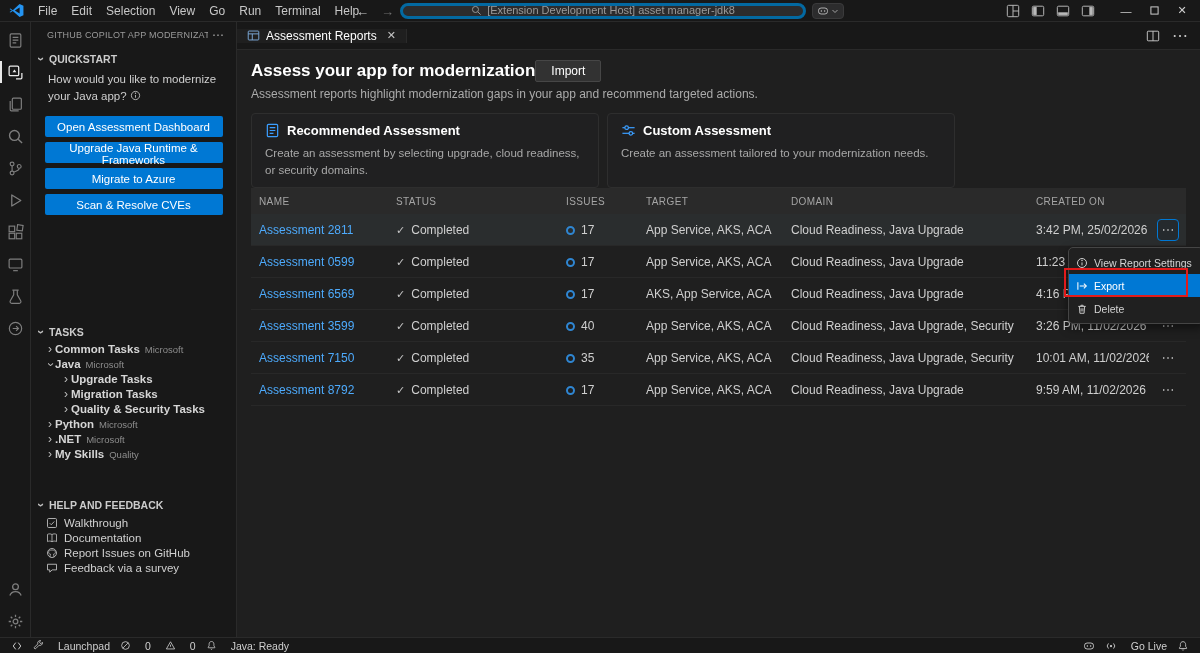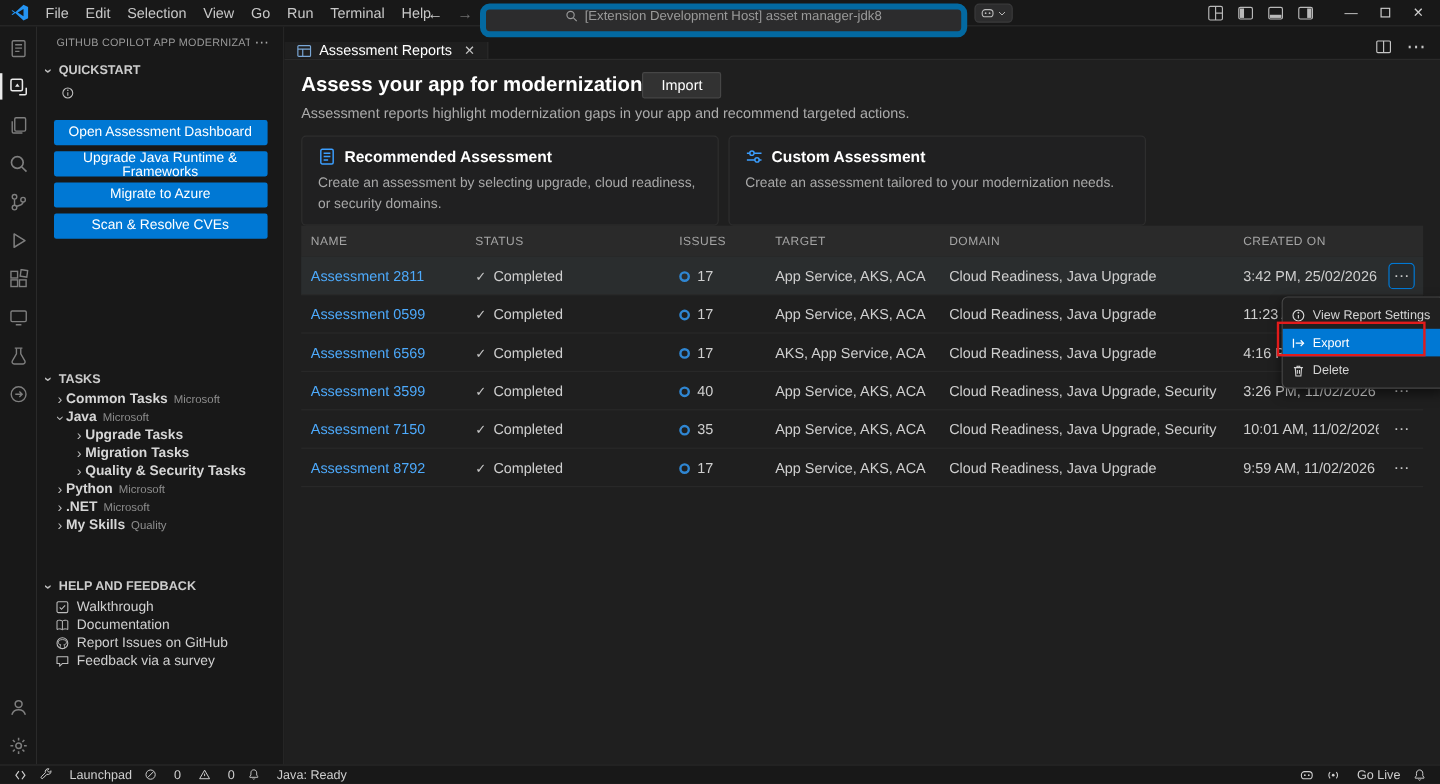--- a/index.html
+++ b/index.html
@@ -7,22 +7,22 @@
     font-family:"Liberation Sans",sans-serif;color:#ccc;-webkit-font-smoothing:antialiased}
   .app{position:relative;width:1200px;height:653px;display:flex;flex-direction:column}
 
   
   .titlebar{flex:0 0 22px;height:22px;background:#181818;border-bottom:1px solid #2a2a2a;
     display:flex;align-items:center;position:relative;z-index:5}
   .logo{width:15px;height:15px;margin:0 7px 0 9px;flex:0 0 auto}
   .menu{font-size:12px;color:#c8c8c8;padding:0 7px;line-height:22px;cursor:default;white-space:nowrap}
   .nav-arrows{position:absolute;left:356px;top:0;height:22px;display:flex;gap:12px;align-items:center;font-size:13px}
   .nav-arrows .fwd{color:#6e6e6e}
-  .searchbox{position:absolute;left:400px;top:3px;width:406px;height:28px;background:#2c2c2d;
-    border:5px solid #0369a1;border-radius:8px;display:flex;align-items:flex-start;justify-content:center;
+  .searchbox{position:absolute;left:400px;top:3px;width:406px;height:16px;background:#2c2c2d;
+    border:3px solid #0369a1;border-radius:8px;display:flex;align-items:flex-end;justify-content:center;
     gap:5px;color:#9a9a9a;font-size:11px;cursor:text}
   .copilot-chip{position:absolute;left:812px;top:3px;height:16px;padding:0 4px;display:flex;align-items:center;
     gap:2px;background:#2c2c2d;border:1px solid #3a3a3b;border-radius:4px;color:#bdbdbd}
   .tb-right{margin-left:auto;display:flex;align-items:center;gap:11px;color:#b9b9b9;padding-right:4px}
   .win-btns{display:flex;margin-left:6px}
   .win-btn{width:28px;height:22px;display:flex;align-items:center;justify-content:center;font-size:11px;color:#cfcfcf}
 
   
   .workbench{flex:1;display:flex;min-height:0}
 
@@ -55,21 +55,21 @@
   .tree-item .chev{align-self:center}
   .tree-label{color:#d6d6d6;font-weight:bold;font-size:11.5px}
   .tree-item.lvl1 .tree-label{font-weight:bold}
   .tree-badge{color:#8d8d8d;font-size:9.5px;margin-left:5px}
   .help-section{margin-top:32px}
   .help-item{display:flex;align-items:center;gap:6px;height:15px;padding-left:15px;color:#d0d0d0;cursor:pointer}
   .help-item svg{color:#bdbdbd;flex:0 0 auto}
 
   
   .editor{flex:1;display:flex;flex-direction:column;background:#1f1f1f;min-width:0}
-  .tabs{flex:0 0 28px;height:28px;background:#181818;display:flex;align-items:flex-end;border-bottom:1px solid #2a2a2a}
+  .tabs{flex:0 0 28px;height:28px;background:#181818;display:flex;align-items:center;border-bottom:1px solid #2a2a2a}
   .tab{display:flex;align-items:center;gap:6px;padding:0 10px;background:#1f1f1f;border-right:1px solid #2a2a2a;
     font-size:12px;color:#fff;cursor:pointer}
   .tab-close{color:#c5c5c5;font-size:11px;margin-left:4px;cursor:pointer}
   .tabs-right{margin-left:auto;display:flex;align-items:center;gap:12px;padding-right:12px;color:#c5c5c5}
 
   .content{flex:1;padding:10px 14px 0;overflow:hidden}
   .head-row{display:flex;align-items:center;}
   .page-title{font-size:17px;font-weight:bold;color:#fff}
   .import-btn{background:#323232;border:1px solid #464646;color:#fff;font-size:12px;font-family:inherit;
     padding:3px 15px;border-radius:2px;cursor:pointer}
@@ -268,21 +268,21 @@
       <div class="sb-header">
         <div class="sb-title">GITHUB COPILOT APP MODERNIZATION</div>
         <div class="sb-more">⋯</div>
       </div>
 
       <div class="section-h">
         <span class="chev open">›</span>
         <span>QUICKSTART</span>
       </div>
       <div class="question">
-        <svg class="info-inline" width="11" height="11" viewBox="0 0 16 16">
+        <span>How would you like to modernize your Java app?</span><svg class="info-inline" width="11" height="11" viewBox="0 0 16 16">
             <circle cx="8" cy="8" r="6" fill="none" stroke="currentColor" stroke-width="1.3"></circle>
             <line x1="8" y1="7.2" x2="8" y2="11.2" stroke="currentColor" stroke-width="1.3"></line>
             <circle cx="8" cy="4.7" r="1" fill="currentColor"></circle>
           </svg>
       </div>
       <button class="qs-btn first">Open Assessment Dashboard</button>
       <button class="qs-btn">Upgrade Java Runtime &amp; Frameworks</button>
       <button class="qs-btn">Migrate to Azure</button>
       <button class="qs-btn">Scan &amp; Resolve CVEs</button>
 

